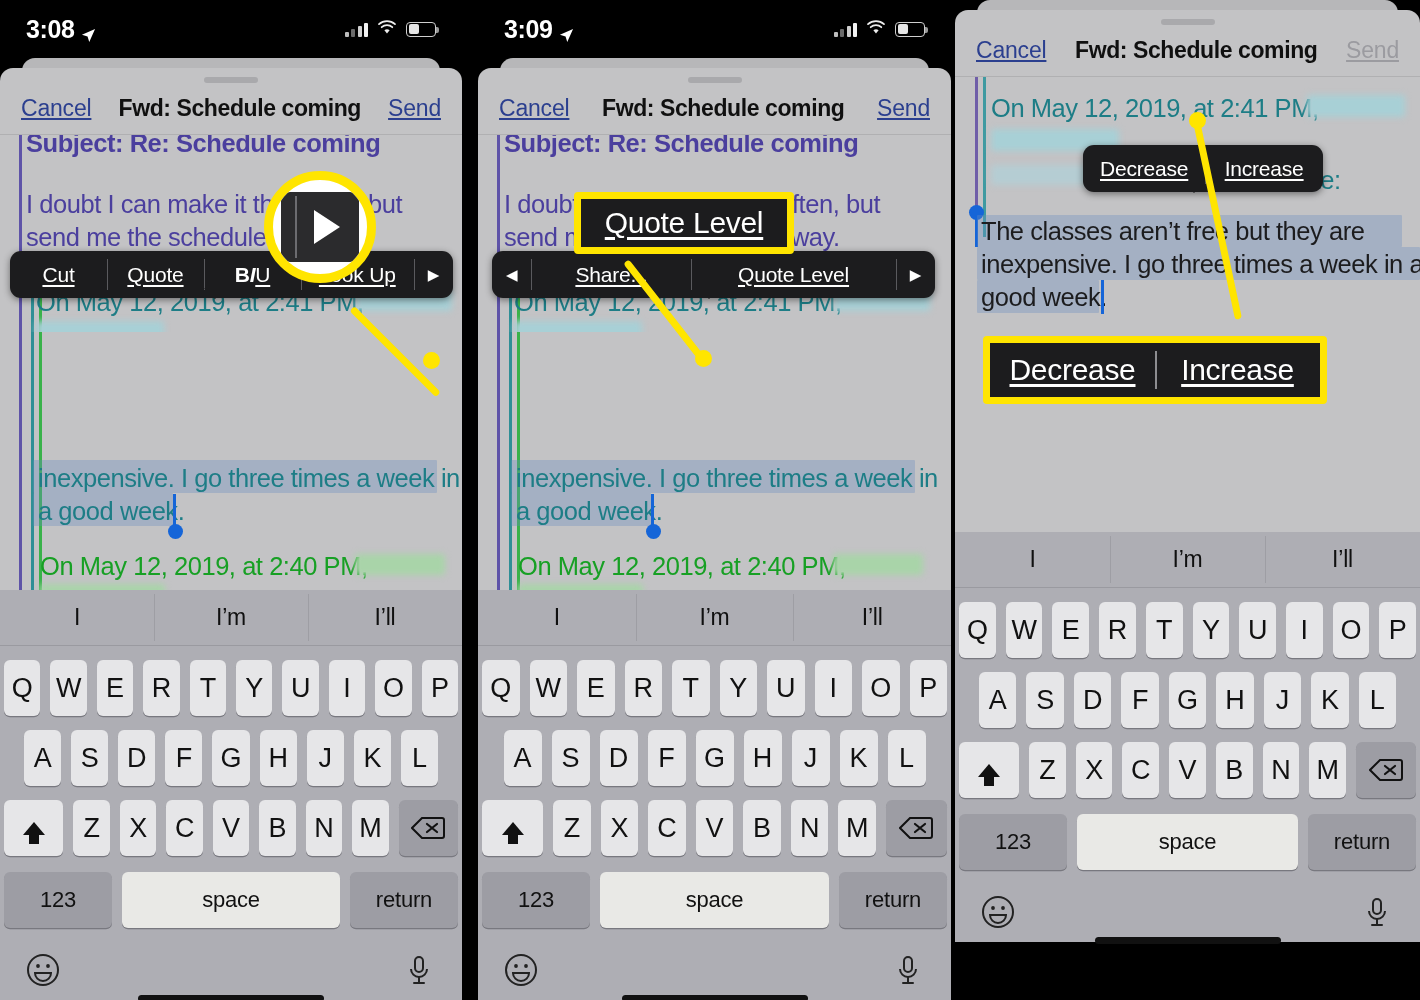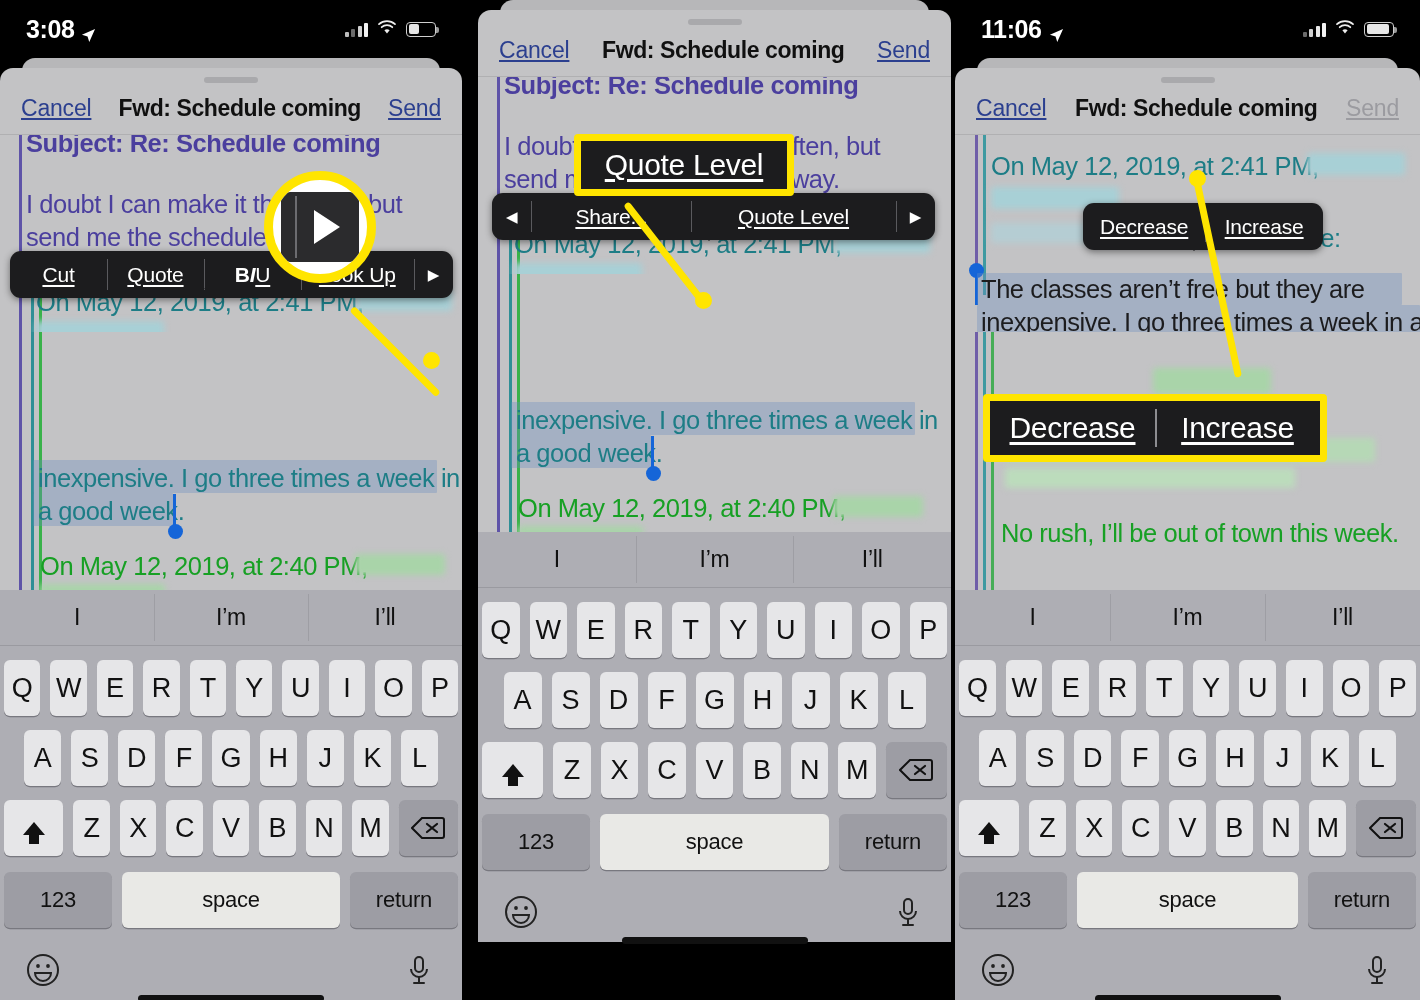--- a/index.html
+++ b/index.html
@@ -544,20 +544,48 @@
         <div class="mag-inner">
             <span class="tri"></span>
           </div>
       </div>
     </div>
   </div>
 
   <div class="gap"></div>
 
   <div class="phone p2">
+    <div class="statusbar">
+      <div class="sb-time">
+        <span>3:09</span>
+        <span class="loc-arrow">
+          <svg viewBox="0 0 16 16" width="15" height="15">
+              <path d="M15 1L1 7.2l6 1.8 1.8 6z" fill="#fff"></path>
+            </svg>
+        </span>
+      </div>
+      <div class="sb-right">
+        <span class="bars dim">
+            <i class="b1"></i>
+            <i class="b2"></i>
+            <i class="b3"></i>
+            <i class="b4"></i>
+          </span>
+        <span>
+          <svg width="20" height="15" viewBox="0 0 20 15">
+              <path d="M10 13.5l2.6-3.2a4 4 0 00-5.2 0z" fill="#eee"></path>
+              <path d="M4.7 7.2a8 8 0 0110.6 0" stroke="#eee" stroke-width="1.8" fill="none" stroke-linecap="round"></path>
+              <path d="M2 4.1a12 12 0 0116 0" stroke="#eee" stroke-width="1.8" fill="none" stroke-linecap="round"></path>
+            </svg>
+        </span>
+        <span class="batt">
+            <span style="width:42%"></span>
+          </span>
+      </div>
+    </div>
 
     <div class="sheet-shell">
       <div class="sheet-back"></div>
       <div class="sheet">
         <div class="grabber"></div>
         <div class="navbar">
           <span class="nav-btn">Cancel</span>
           <span class="nav-title">Fwd: Schedule coming</span>
           <span class="nav-btn">Send</span>
         </div>
@@ -689,48 +717,20 @@
         <span class="c-item">
             <u>Quote Level</u>
           </span>
       </div>
     </div>
   </div>
 
   <div class="gap2"></div>
 
   <div class="phone p3">
-    <div class="statusbar">
-      <div class="sb-time">
-        <span>11:06</span>
-        <span class="loc-arrow">
-          <svg viewBox="0 0 16 16" width="15" height="15">
-              <path d="M15 1L1 7.2l6 1.8 1.8 6z" fill="#fff"></path>
-            </svg>
-        </span>
-      </div>
-      <div class="sb-right">
-        <span class="bars">
-            <i class="b1" style="background:#6a6a6a"></i>
-            <i class="b2" style="background:#d0d0d0"></i>
-            <i class="b3"></i>
-            <i class="b4"></i>
-          </span>
-        <span>
-          <svg width="20" height="15" viewBox="0 0 20 15">
-              <path d="M10 13.5l2.6-3.2a4 4 0 00-5.2 0z" fill="#eee"></path>
-              <path d="M4.7 7.2a8 8 0 0110.6 0" stroke="#eee" stroke-width="1.8" fill="none" stroke-linecap="round"></path>
-              <path d="M2 4.1a12 12 0 0116 0" stroke="#eee" stroke-width="1.8" fill="none" stroke-linecap="round"></path>
-            </svg>
-        </span>
-        <span class="batt">
-            <span style="width:88%"></span>
-          </span>
-      </div>
-    </div>
 
     <div class="sheet-shell">
       <div class="sheet-back"></div>
       <div class="sheet">
         <div class="grabber"></div>
         <div class="navbar">
           <span class="nav-btn">Cancel</span>
           <span class="nav-title">Fwd: Schedule coming</span>
           <span class="nav-btn disabled">Send</span>
         </div>
@@ -762,32 +762,20 @@
                 <u>Decrease</u>
               </span>
             <span class="item" style="flex:1">
                 <u>Increase</u>
               </span>
           </div>
           <div class="ctx-tail" style="left:228px; top:105px;"></div>
         </div>
       </div>
 
-      <div style="position:absolute; left:0; right:0; top:274px; height:268px; background:#c3c3c5; overflow:hidden;">
-        <div class="rail" style="left:20px;top:0;bottom:0;background:#6f5ea8"></div>
-        <div class="rail" style="left:28px;top:0;bottom:0;background:#3f9aa1"></div>
-        <div class="rail" style="left:36px;top:0;bottom:0;background:#46ad57"></div>
-
-        <div class="blurbox" style="left:198px; top:36px; width:118px; height:26px; background:#a9d4a9;"></div>
-        <div class="blurbox" style="left:50px; top:74px; width:118px; height:24px; background:#a9d4a9;"></div>
-        <div class="blurbox" style="left:50px; top:106px; width:370px; height:24px; background:#b6d8b6;"></div>
-        <div class="blurbox" style="left:50px; top:136px; width:290px; height:20px; background:#bcdcbc;"></div>
-
-        <div class="line l-green" style="left:46px; top:185px;">No rush, I’ll be out of town this week.</div>
-      </div>
 
       <div class="keyboard" style="height:410px;">
         <div class="suggestbar">
           <span class="sug">I</span>
           <span class="sug">I’m</span>
           <span class="sug">I’ll</span>
         </div>
         <div class="krow r1">
           <span class="key">Q</span>
           <span class="key">W</span>

